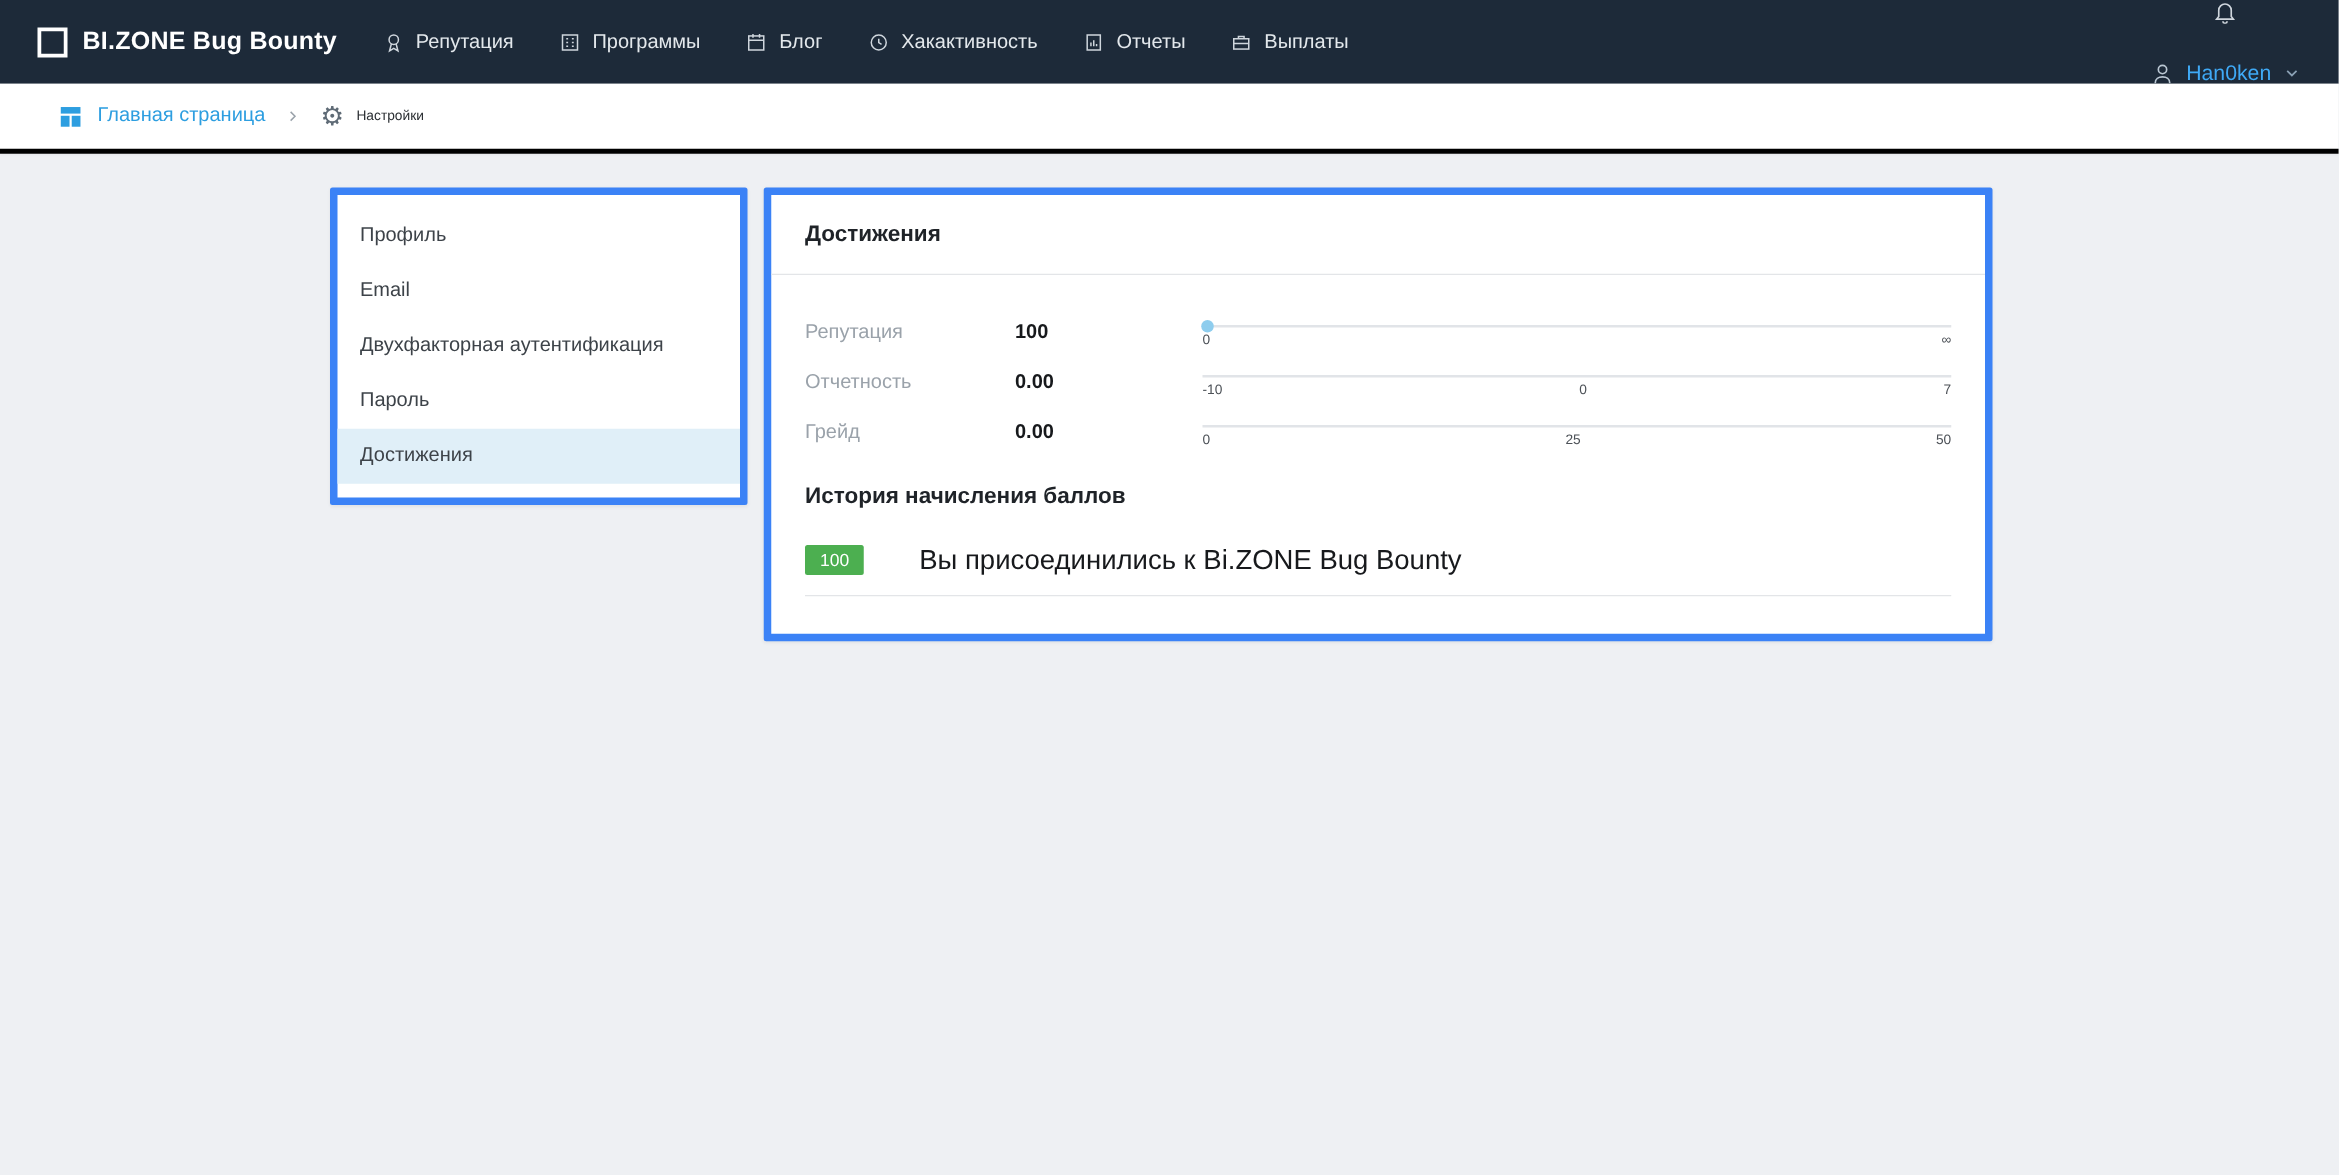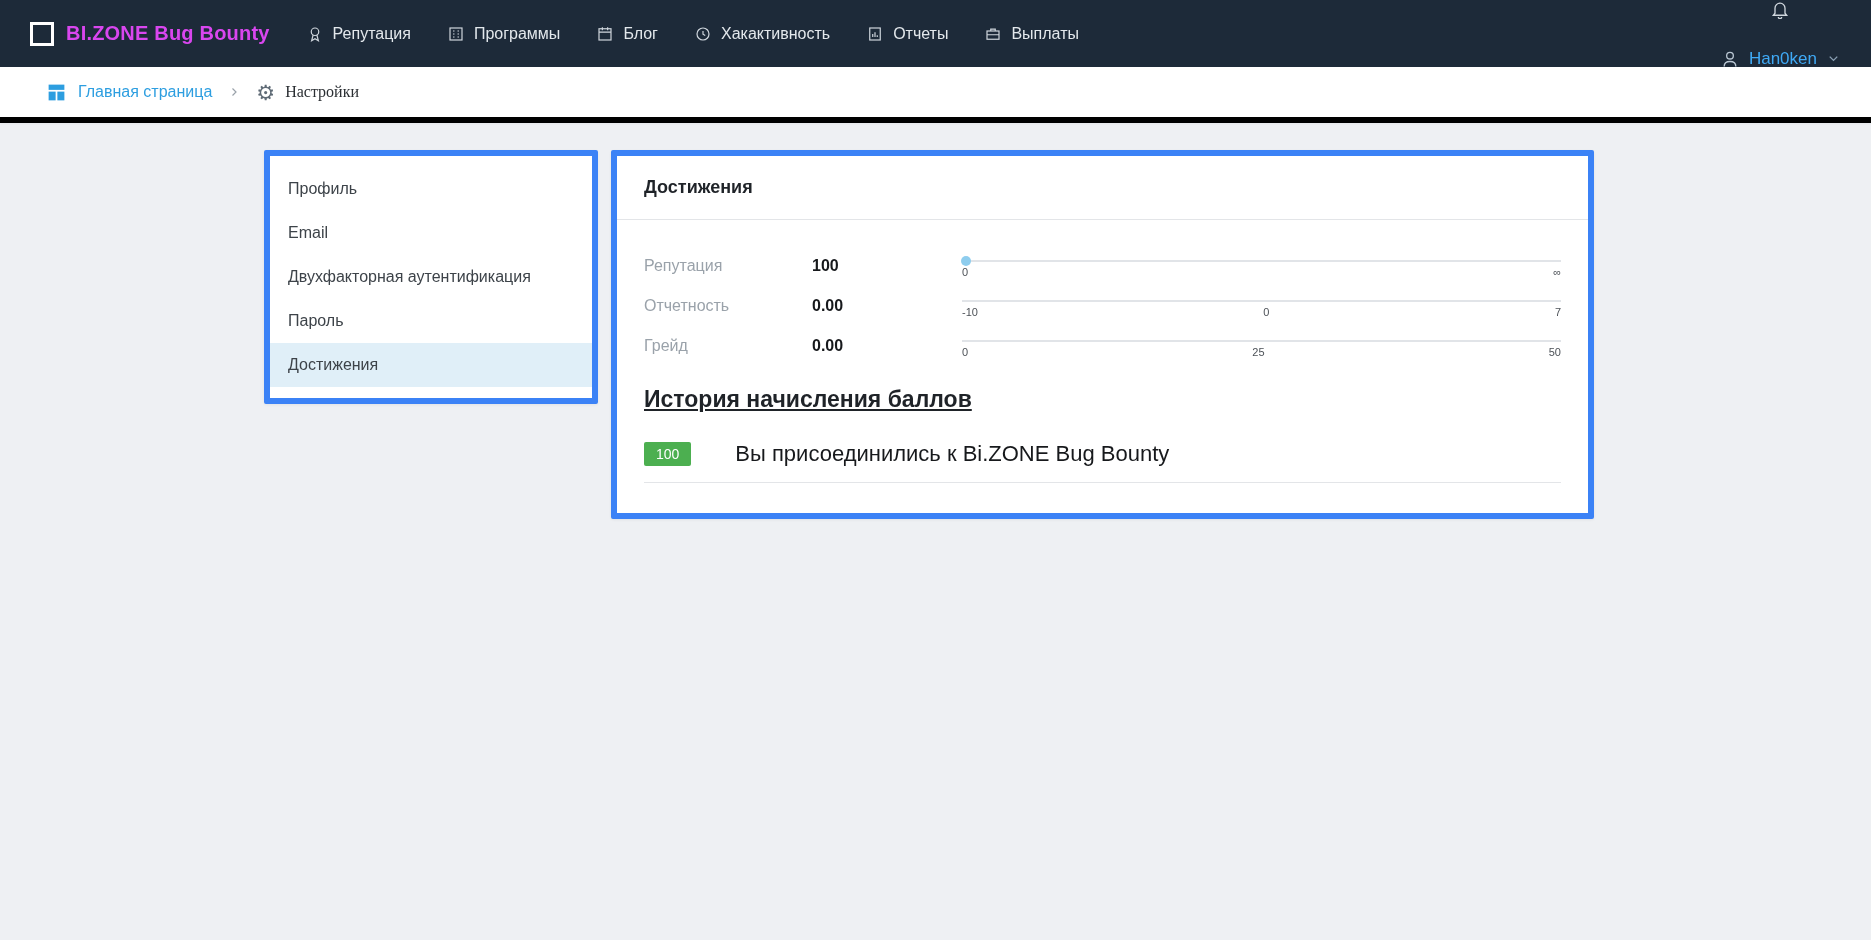--- a/index.html
+++ b/index.html
@@ -19,48 +19,48 @@
     align-items:center;
     padding:0 30px;
   }
   .brand { display:flex; align-items:center; gap:12px; cursor:pointer; }
   .brand-logo {
     width:24px; height:24px;
     border:3px solid #ffffff;
     background:transparent;
   }
   .brand-name {
-    color:#d946ef; font-size:20px; font-weight:700; letter-spacing:.2px;
+    color:#ffffff; font-size:20px; font-weight:700; letter-spacing:.2px;
     white-space:nowrap;
   }
   .nav { display:flex; align-items:center; gap:36px; margin-left:36px; }
   .nav-item {
     display:flex; align-items:center; gap:9px;
     color:#e3e8ec; font-size:16px; cursor:pointer; white-space:nowrap;
   }
   .nav-item svg { stroke:#cfd6dd; }
   .nav-right { margin-left:auto; display:flex; align-items:center; gap:30px;flex-direction:column; }
   .bell { cursor:pointer; display:flex; }
   .user-menu { display:flex; align-items:center; gap:9px; cursor:pointer; }
   .username { color:#3fa9f5; font-size:17px; }
 
   
   .breadcrumb {
     height:56px; background:#ffffff;
     display:flex; align-items:center;
     padding:0 46px;
-    border-bottom:6px solid #000000;
+    border-bottom:4px solid #000000;
     box-shadow:0 1px 2px rgba(0,0,0,.04);
   }
   .crumb-home { display:flex; align-items:center; gap:11px; cursor:pointer; }
   .crumb-link { color:#2d9ee0; font-size:16px; }
   .crumb-sep { margin:0 16px; display:flex; }
   .crumb-current { display:flex; align-items:center; gap:10px; }
   .gear { font-size:21px; color:#5f6b76; line-height:1; }
-  .crumb-label { color:#2b2f33; font-size:16px;font-family:Liberation Serif, serif; }
+  .crumb-label { color:#2b2f33; font-size:11px; }
 
   
   .content { position:relative; width:100%; height:817px; }
 
   .card {
     position:absolute;
     background:#ffffff;
     border:6px solid #3b82f6;
     border-radius:2px;
     box-shadow:0 1px 3px rgba(0,0,0,.06);
@@ -96,21 +96,21 @@
     position:absolute; left:-1px; top:1px;
     width:10px; height:10px; border-radius:50%;
     background:#8ecdee;
   }
   .m-scale {
     position:absolute; left:0; right:0; top:11px;
     display:flex; justify-content:space-between;
     font-size:11px; color:#4c5157;
   }
 
-  .history-title { margin-top:20px; font-size:23px; font-weight:700; color:#1f2328;text-decoration:underline; }
+  .history-title { margin-top:20px; font-size:18px; font-weight:700; color:#1f2328; }
   .history-entry {
     margin-top:28px;
     display:flex; align-items:center;
     padding-bottom:15px;
     border-bottom:1px solid #e3e5e8;
   }
   .points-badge {
     background:#4caf50; color:#ffffff;
     font-size:14px; padding:4px 12px; border-radius:2px;
   }

